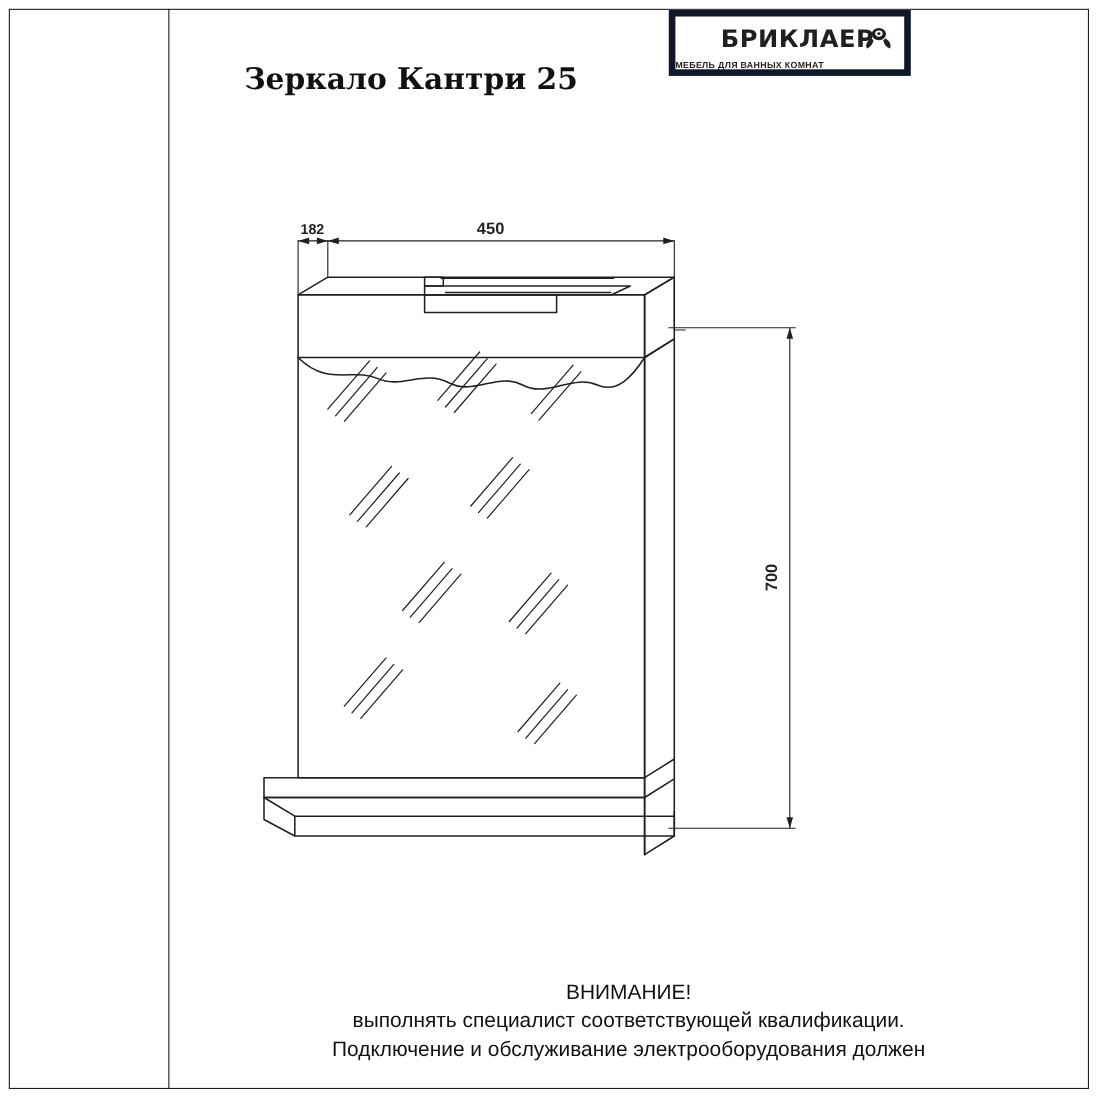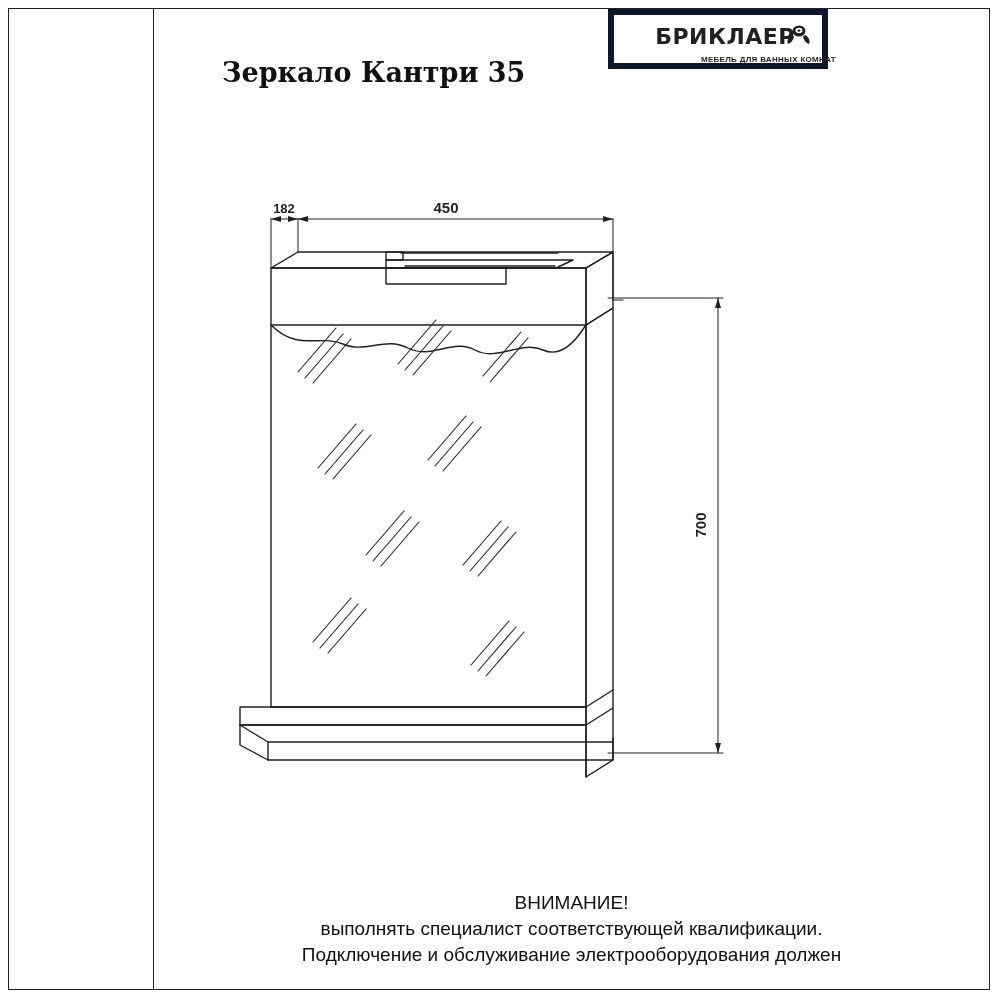--- a/index.html
+++ b/index.html
@@ -58,21 +58,21 @@
     font-weight: bold;
     font-size: 22px;
     letter-spacing: 0.5px;
     color: #231f20;
   }
   .brand-sub {
     position: absolute;
     left: 0;
     top: 40px;
     width: 222px;
-    text-align: right;
+    text-align: left;
     font-family: "Liberation Sans", sans-serif;
     font-weight: bold;
     font-size: 8px;
     letter-spacing: 0.3px;
     color: #231f20;
   }
   .brand-rose {
     position: absolute;
     right: 10px;
     top: 8px;
@@ -142,21 +142,21 @@
     <div class="brand-sub">МЕБЕЛЬ ДЛЯ ВАННЫХ КОМНАТ</div>
     <svg class="brand-rose" viewBox="0 0 26 22">
       <ellipse cx="13" cy="8" rx="6.5" ry="5.5" fill="#231f20"></ellipse>
       <ellipse cx="13" cy="7.5" rx="3.4" ry="2.8" fill="#ffffff"></ellipse>
       <ellipse cx="13" cy="7.6" rx="1.5" ry="1.2" fill="#231f20"></ellipse>
       <path d="M6.5 12 C2 14 0.5 18 2 21 C5 20 7.5 17 8 13.5 Z" fill="#231f20"></path>
       <path d="M19 12 C23 14 24.5 18 23 21 C20 20 17.5 17 17 13.5 Z" fill="#231f20"></path>
     </svg>
   </div>
 
-  <div class="doc-title">Зеркало Кантри 35</div>
+  <div class="doc-title">Зеркало Кантри 25</div>
 
   <div class="drawing">
     <svg width="837" height="720" viewBox="0 0 837 720">
       <g fill="none" stroke="#231f20" stroke-width="1.4" stroke-linejoin="round" stroke-linecap="round">
 
         <g stroke-width="1">
 
           <line x1="118" y1="99" x2="460" y2="99"></line>
           <line x1="118" y1="99" x2="118" y2="148"></line>
           <line x1="145" y1="99" x2="145" y2="132"></line>

